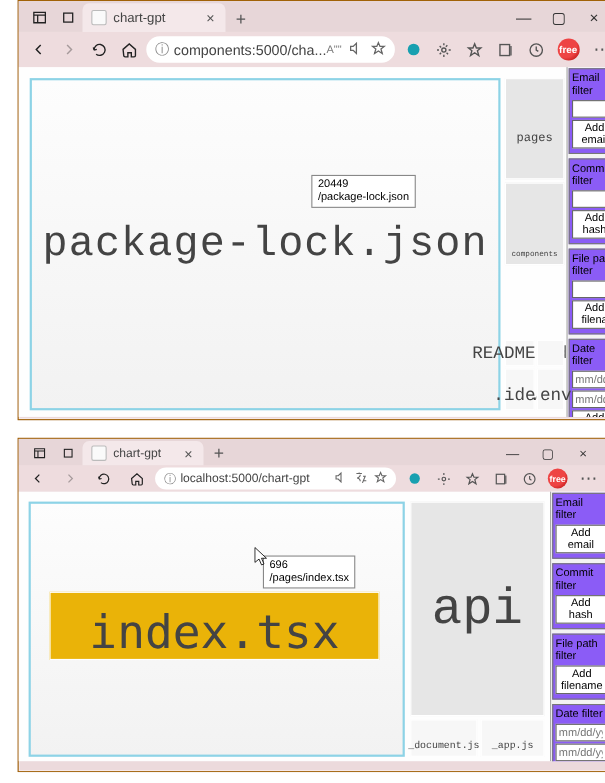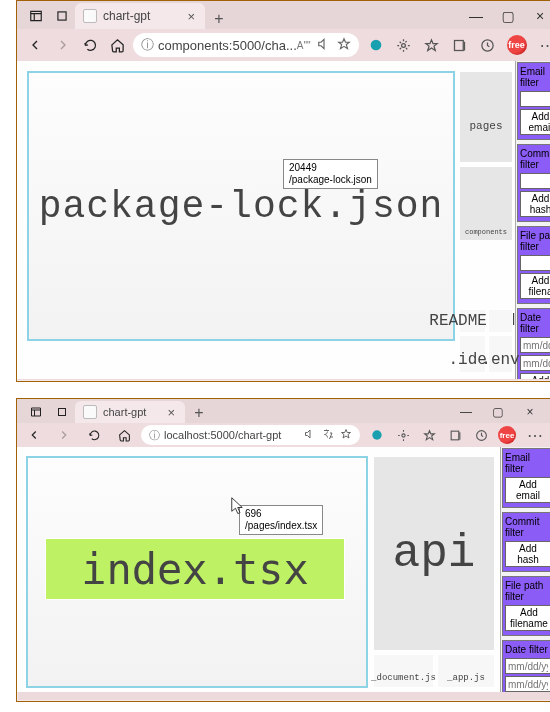--- a/index.html
+++ b/index.html
@@ -121,21 +121,22 @@
   .tm-label {
     font-family: "Consolas","Courier New",monospace;
     pointer-events: none;
   }
   .tm-node.highlight {
     outline: 2px solid #8dd3e6;
     outline-offset: -2px;
     background: linear-gradient(#fdfdfd,#f2f2f2);
   }
   .tm-node.sel {
-    background: #bef264;
+    background: #eab308;
+    align-items: flex-end;
   }
   .tm-tooltip {
     position: absolute;
     background: #fff;
     border: 1px solid #888;
     font-size: 10px;
     padding: 2px 5px;
     line-height: 1.2;
     font-family: Arial, sans-serif;
     pointer-events: none;
@@ -299,21 +300,21 @@
           <span>free</span>
         </span>
       <span class="ellipsis">⋯</span>
     </div>
   </div>
 
   <div class="viewport">
     <div class="treemap-area">
       <div class="treemap">
 
-        <div class="tm-node highlight" style="left:4px;top:4px;width:428px;height:270px;">
+        <div class="tm-node highlight" style="left:4px;top:4px;width:428px;height:302px;">
           <span class="tm-label" style="font-size:38px;letter-spacing:1px;color:#444;">package-lock.json</span>
         </div>
 
         <div class="tm-tooltip" style="left:260px;top:92px;">
           <div>20449</div>
           <div>/package-lock.json</div>
         </div>
 
         <div class="tm-node shadow" style="left:436px;top:99px;width:54px;height:75px;">
           <span class="tm-label tiny" style="position:absolute;bottom:4px;font-size:7px;">components</span>

